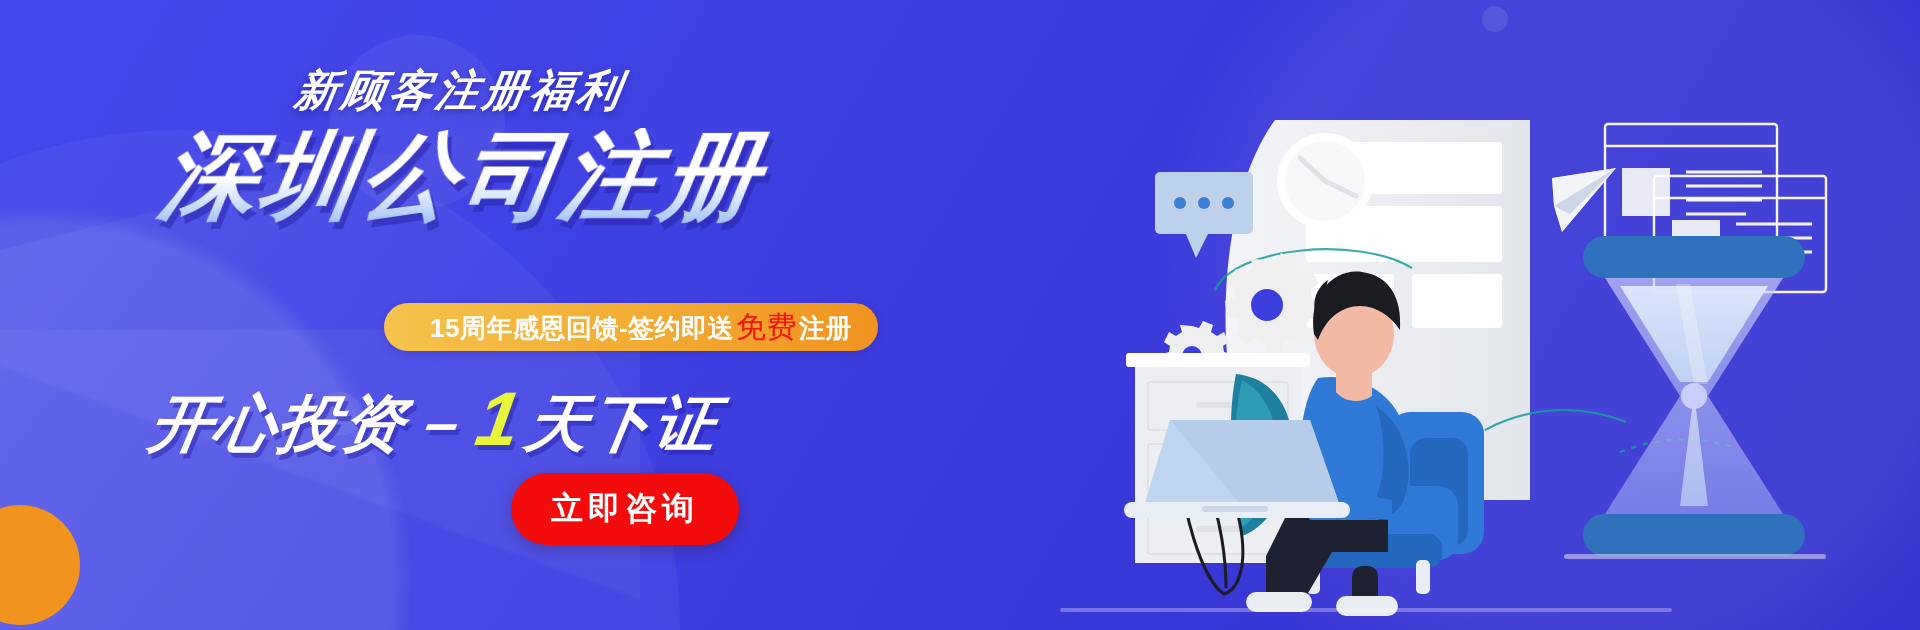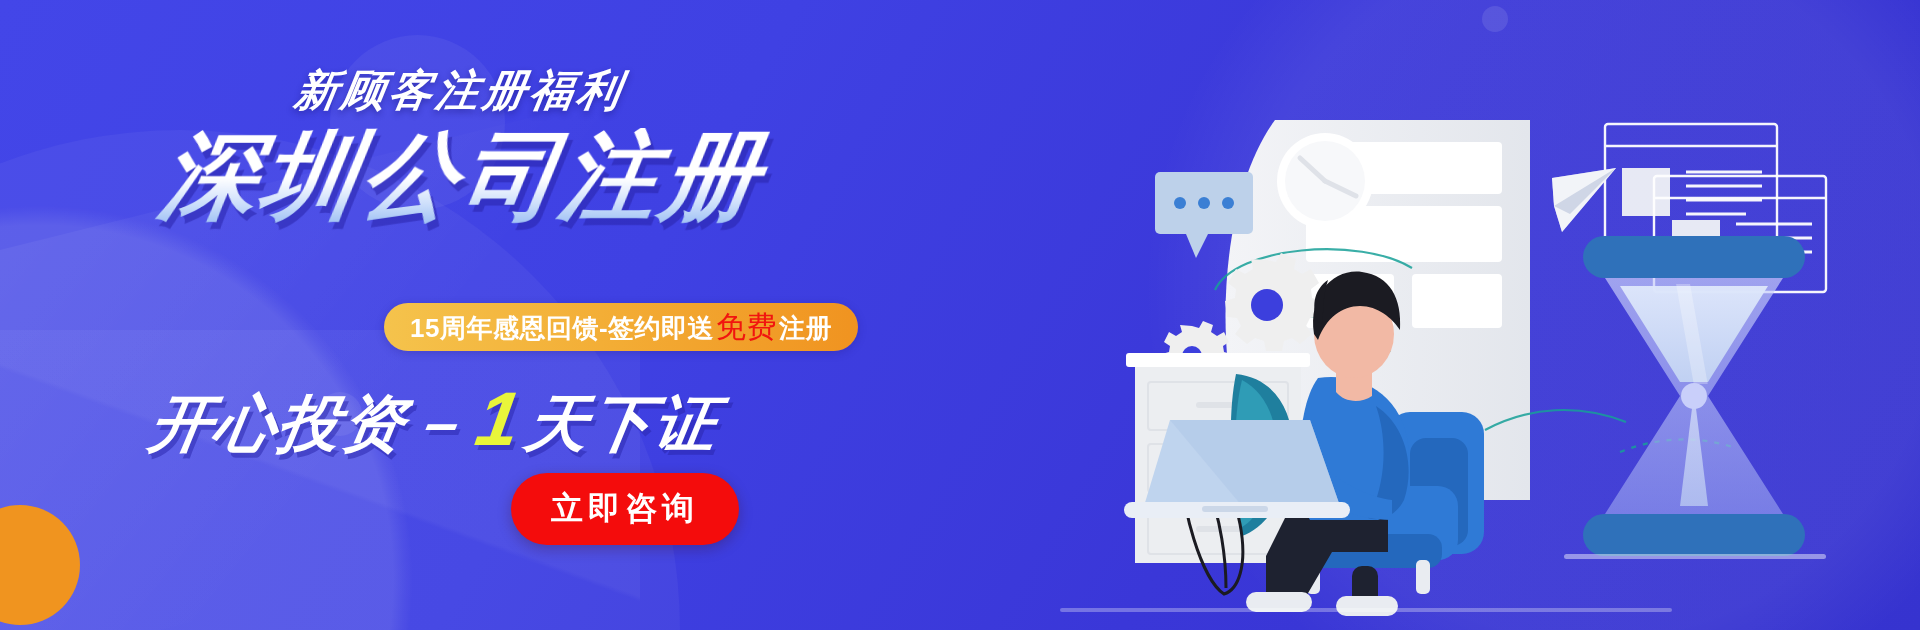--- a/index.html
+++ b/index.html
@@ -115,20 +115,21 @@
     box-shadow:0 2px 8px rgba(30,25,120,.25);
   }
   .pill-text{
     font-size:26px;
     font-weight:700;
     color:#ffffff;
     letter-spacing:.5px;
     white-space:nowrap;
     display:flex;
     align-items:baseline;
+    margin-left:20px;
   }
   .pill-accent{
     color:#f1150f;
     font-weight:400;
     font-size:30px;
     padding:0 2px;
   }
 
   .tagline{
     position:absolute;

